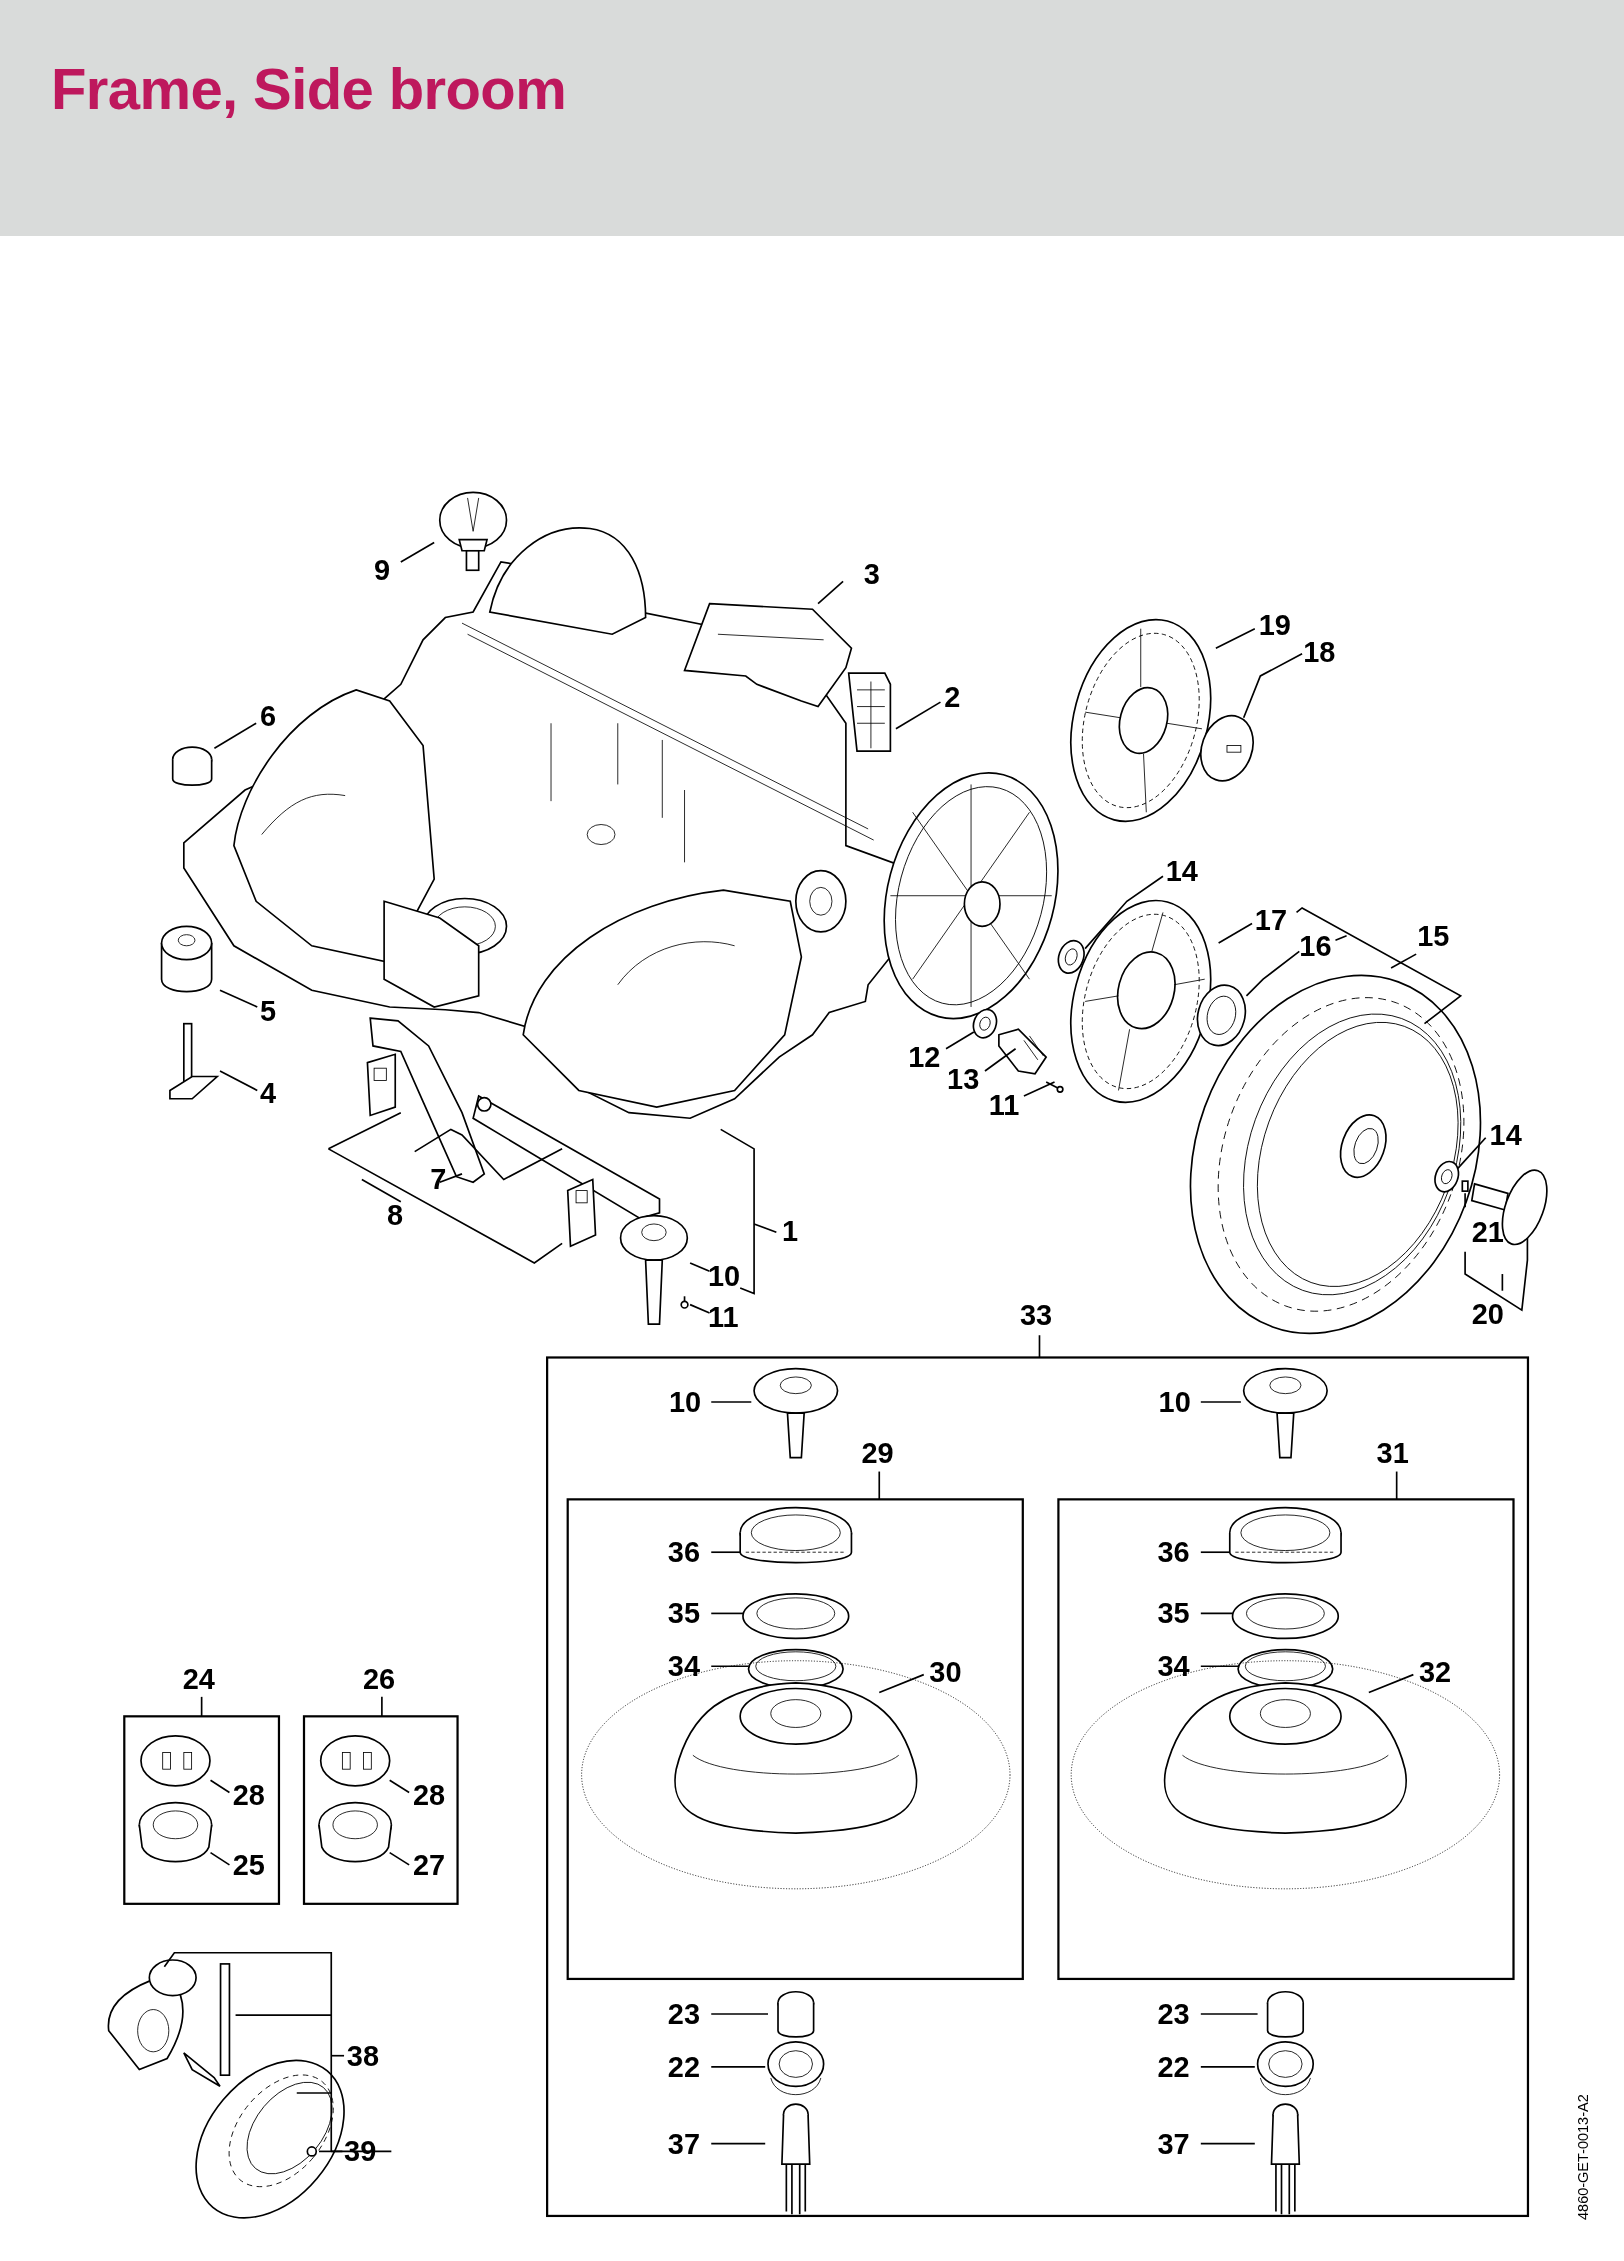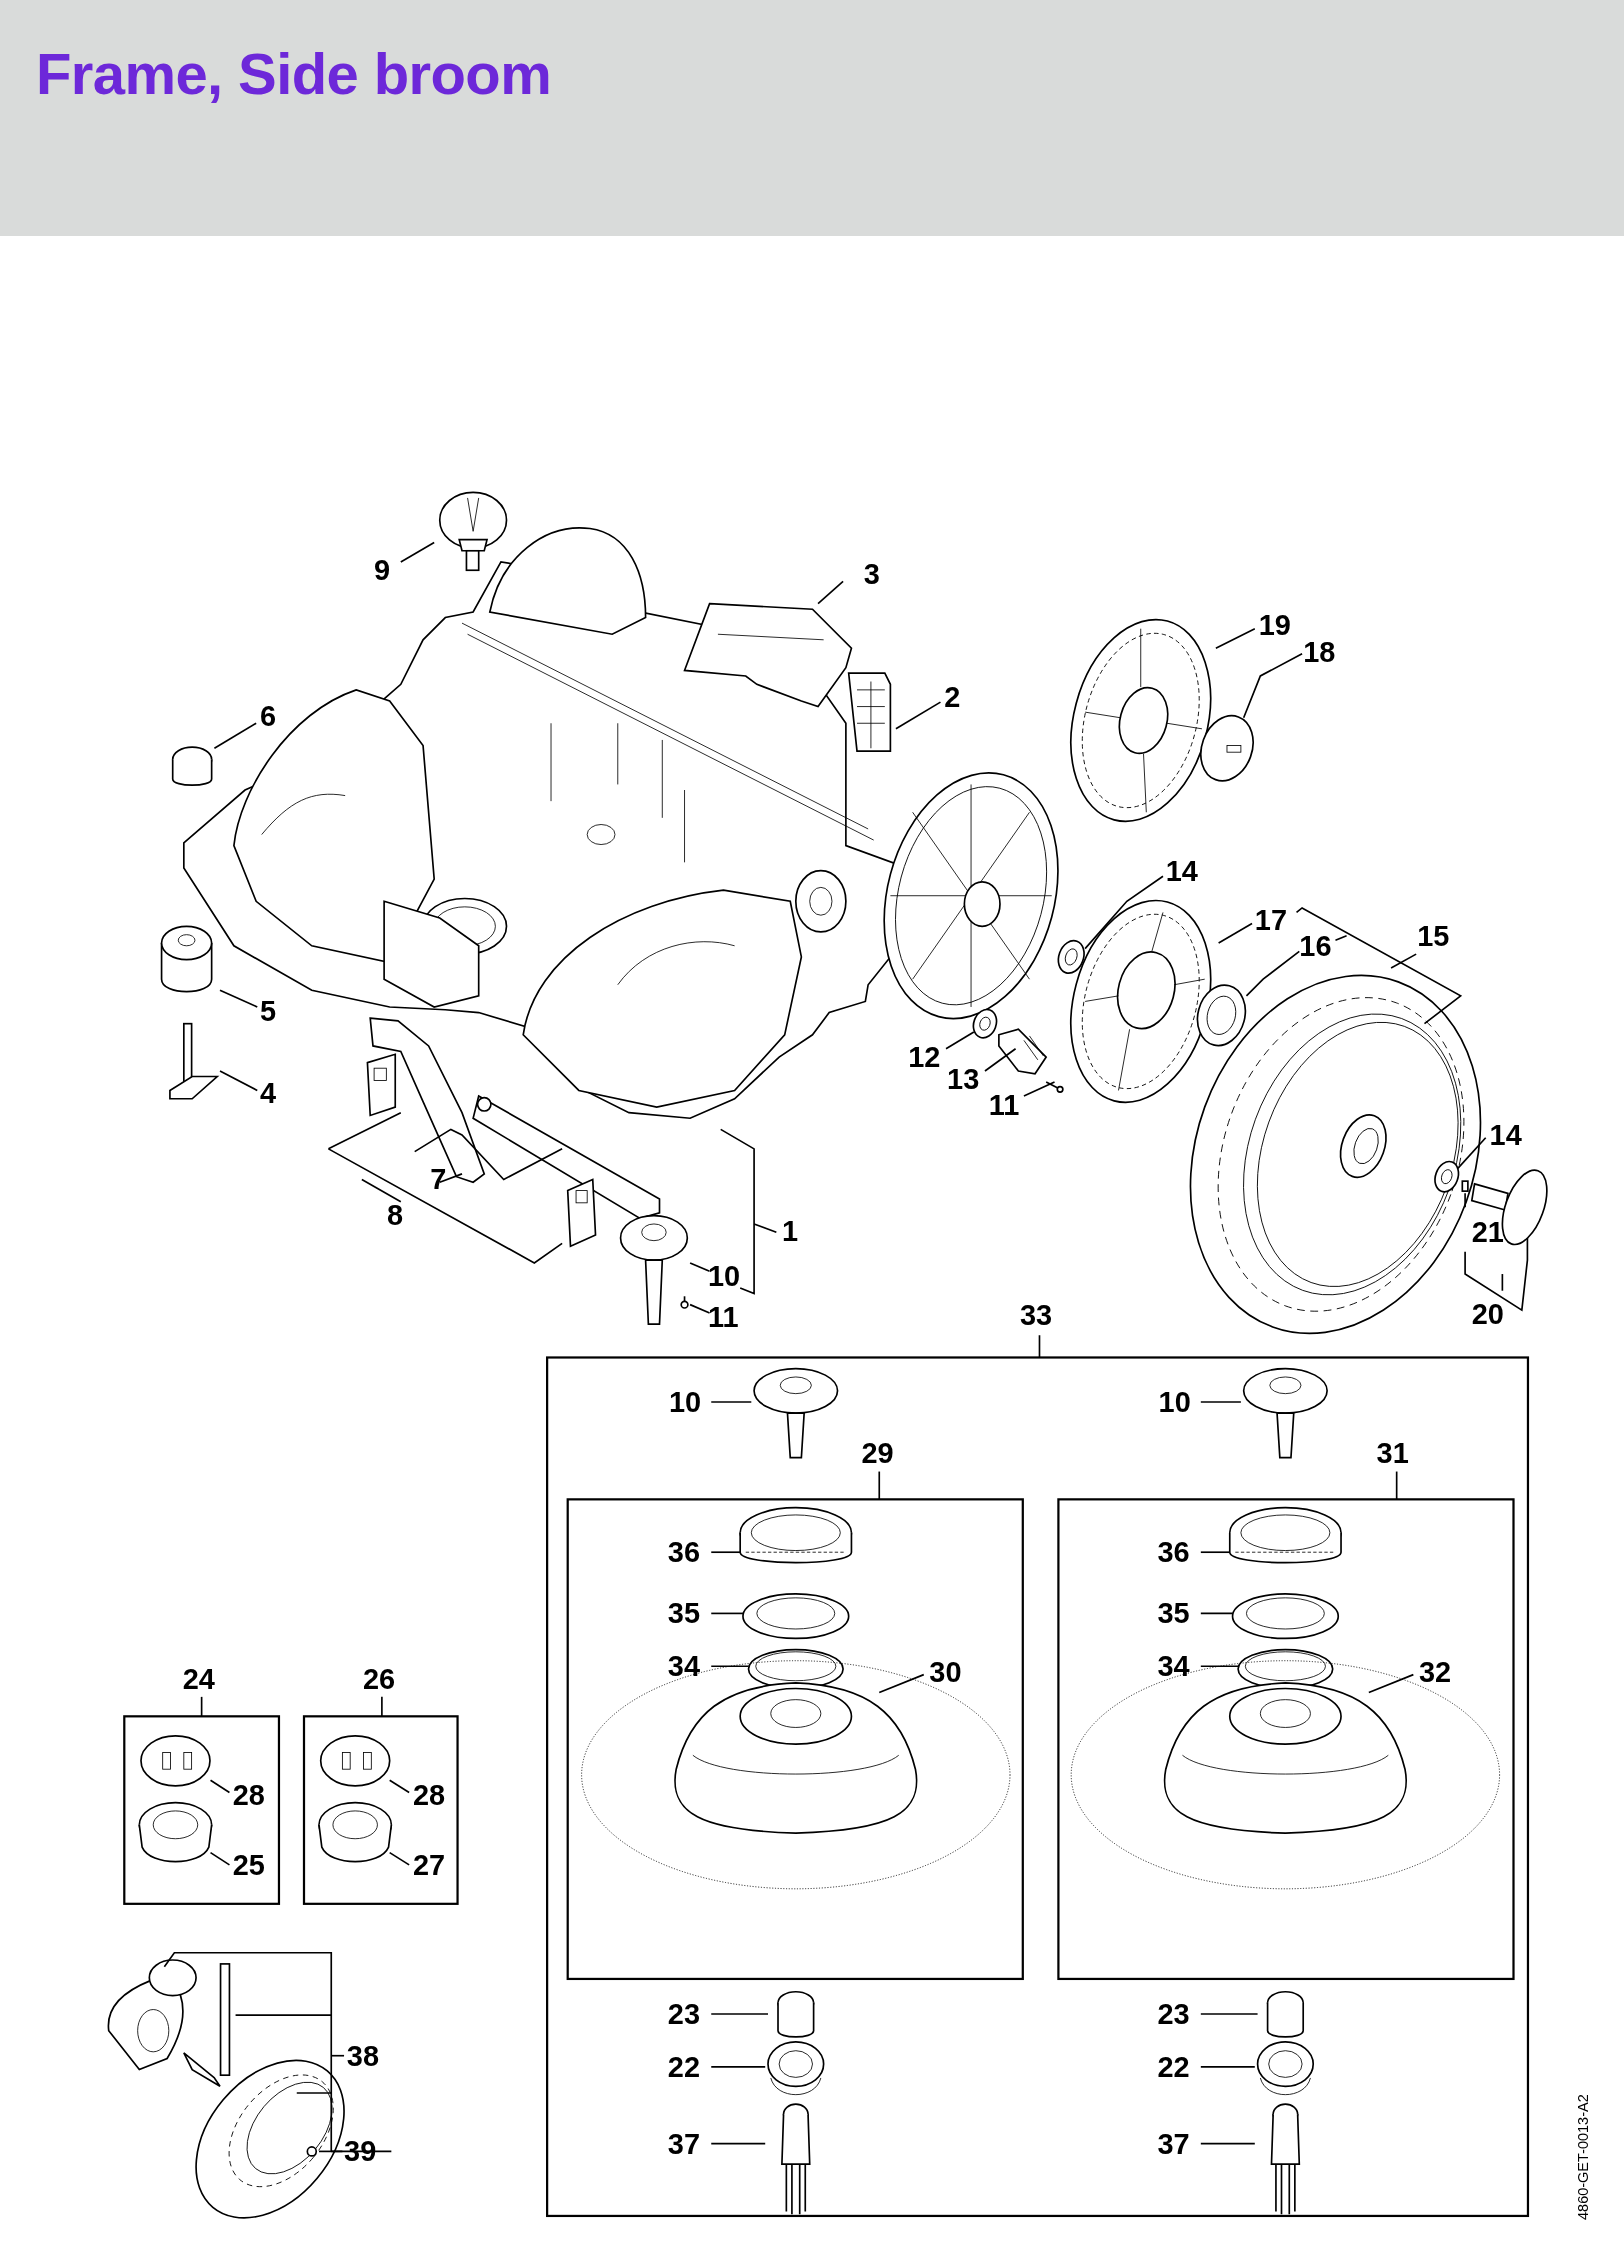--- a/index.html
+++ b/index.html
@@ -1,18 +1,18 @@
 <!DOCTYPE html>
 <html style="font-size:9px"><head>
 <meta charset="utf-8">
 <style>
   html, body { margin:0; padding:0; background:#ffffff; }
   body { width:1625px; height:2261px; position:relative; overflow:hidden; font-family:"Liberation Sans", sans-serif; }
   .header-band { position:absolute; left:0; top:0; width:1625px; height:236px; background:#d9dbda; }
-  .page-title { position:absolute; left:36px; top:40px; font-family:"Liberation Sans", sans-serif; font-weight:bold; font-size:58px; color:#6d28d9; letter-spacing:-0.6px; margin:0; }
+  .page-title { position:absolute; left:36px; top:40px; font-family:"Liberation Sans", sans-serif; font-weight:bold; font-size:58px; color:#be185d; letter-spacing:-0.6px; margin:15px; }
   svg.diagram { position:absolute; left:0; top:0; }
   .lbl { font-family:"Liberation Sans", sans-serif; font-weight:bold; font-size:52px; fill:#000; }
   .ln { stroke:#000; stroke-width:3; fill:none; }
   .box { stroke:#000; stroke-width:4; fill:none; }
   .part { stroke:#000; stroke-width:3; fill:#fff; }
   .thin { stroke:#000; stroke-width:1.5; fill:none; }
   .ref-code { position:absolute; left:1575px; top:2220px; transform-origin:0 0; transform:rotate(-90deg); font-family:"Liberation Sans", sans-serif; font-size:14.5px; color:#000; white-space:nowrap; }
 </style>
 </head>
 <body>

